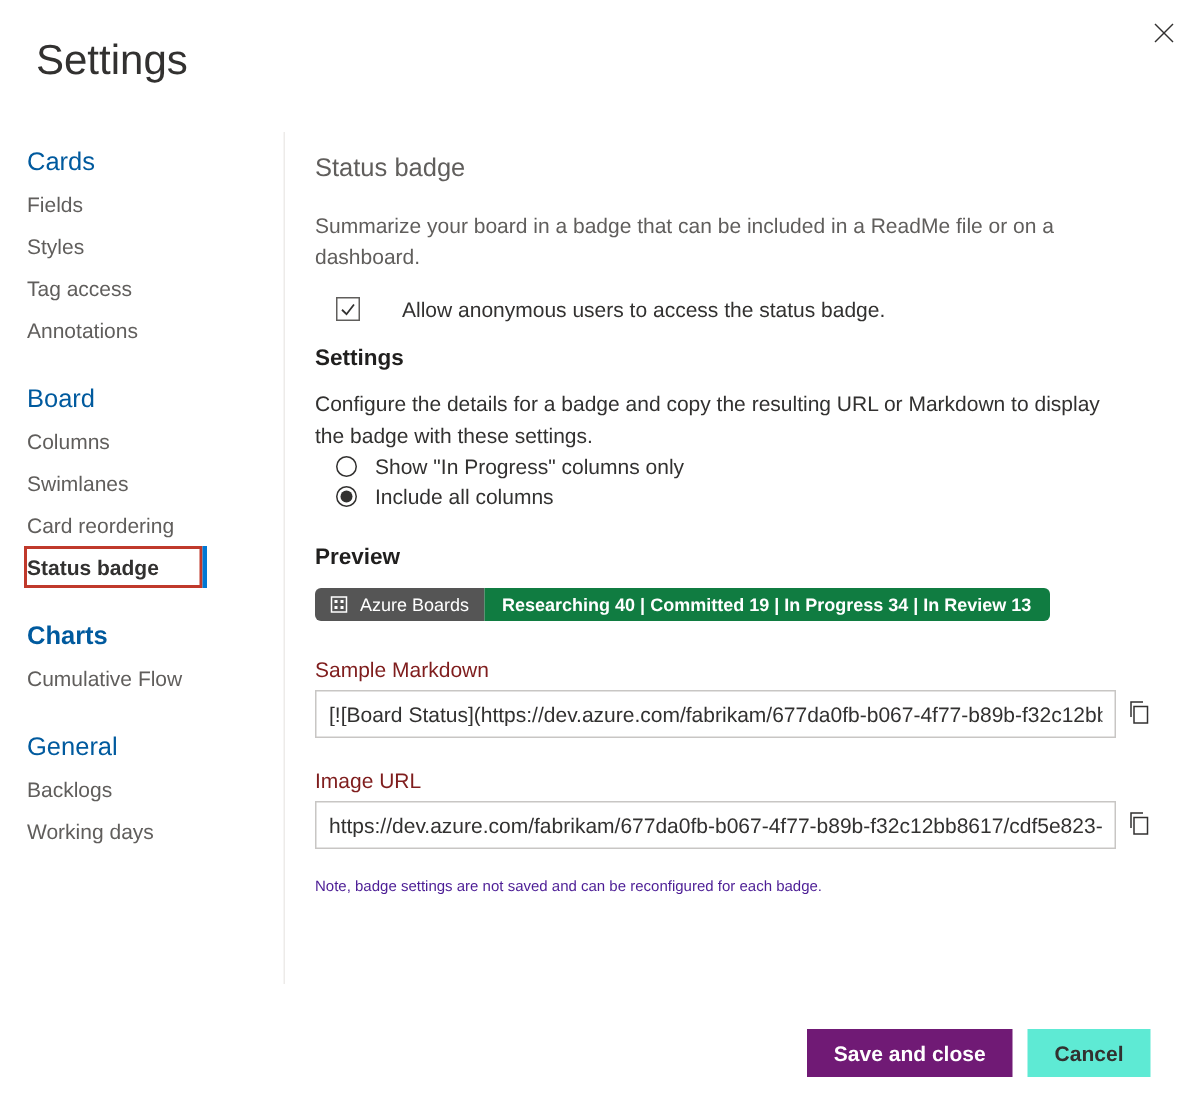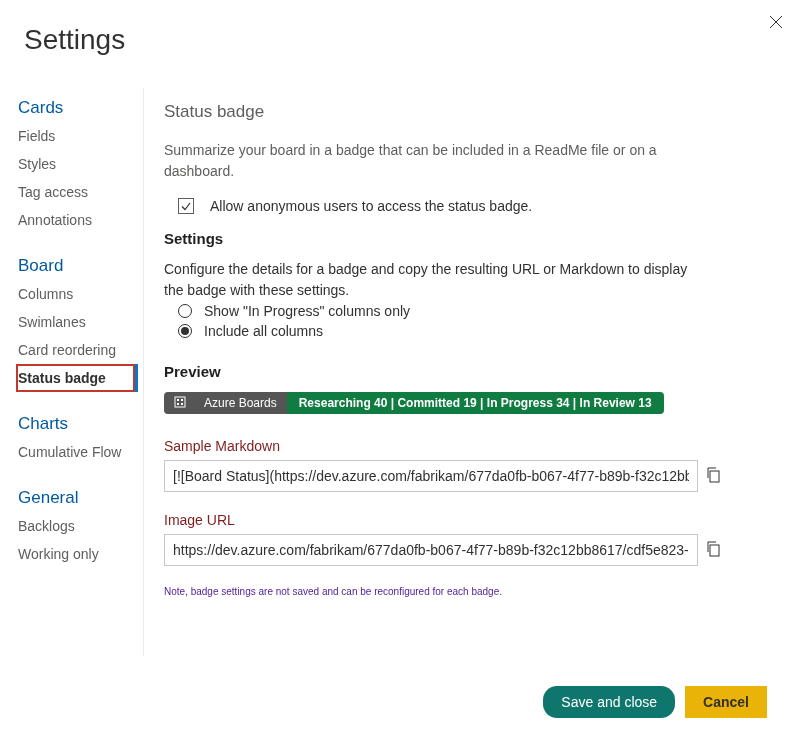--- a/index.html
+++ b/index.html
@@ -1,51 +1,51 @@
 <!DOCTYPE html>
 <html><head>
 <meta charset="utf-8">
 <style>
   * { box-sizing: border-box; margin: 0; padding: 0; }
   html, body { width: 801px; height: 746px; background: #fff; font-family: "Segoe UI", Arial, sans-serif; font-size: 14px; color: #323130; overflow: hidden; }
   .header { position: absolute; top: 24px; left: 24px; font-size: 28px; font-weight: 400; color: #323130; }
   .close-btn { position: absolute; top: 15px; right: 18px; font-size: 16px; color: #323130; cursor: pointer; background: none; border: none; }
   .body { position: absolute; top: 88px; left: 0; right: 0; bottom: 90px; display: flex; }
-  .sidebar { width: 144px; border-right: 1px solid #edebe9; padding-left: 16px; overflow-y: auto; }
+  .sidebar { width: 190px; border-right: 1px solid #edebe9; padding-left: 16px; overflow-y: auto; }
   .sidebar-group { padding: 10px 0 4px 2px; font-size: 17px; color: #005a9e; font-weight: 400; }
   .sidebar-item { padding: 6px 0 6px 2px; font-size: 14px; color: #605e5c; cursor: pointer; }
   .sidebar-item.selected {
     color: #323130; font-weight: 600; border-right: 3px solid #0078d4;
     box-shadow: inset 0 0 0 2px #c0392b; padding: 6px 0 6px 2px;
     max-width: 122px;
   }
   .content { flex: 1; padding: 14px 20px 0 20px; overflow-y: auto; }
   .section-title { font-size: 17px; color: #605e5c; margin-bottom: 18px; }
   .description { font-size: 14px; color: #605e5c; margin-bottom: 16px; max-width: 540px; line-height: 1.5; }
-  .checkbox-row { margin-left: 14px; margin-bottom: 16px; display: flex; align-items: center; gap: 16px; }
+  .checkbox-row { margin-left: 14px; margin-bottom: 16px; display: flex; align-items: center; gap: 28px; }
   .fake-check { width: 16px; height: 16px; border: 1px solid #605e5c; display: flex; align-items: center; justify-content: center; font-size: 12px; color: #323130; }
   .bold-hdr { font-weight: 600; font-size: 15px; margin-bottom: 12px; color: #201f1e; }
   .desc2 { font-size: 14px; color: #323130; margin-bottom: 0; max-width: 540px; line-height: 1.5; }
   .radio-group { margin-left: 14px; margin-bottom: 22px; }
   .radio-row { display: flex; align-items: center; gap: 12px; padding: 2px 0; }
   .fake-radio { width: 14px; height: 14px; border: 1px solid #323130; border-radius: 50%; display: flex; align-items: center; justify-content: center; }
   .fake-radio-inner { width: 8px; height: 8px; border-radius: 50%; background: #323130; }
   .badge-preview { display: inline-flex; align-items: center; border-radius: 4px; overflow: hidden; font-size: 13px; margin-bottom: 24px; }
-  .badge-left { background: #555; color: #fff; padding: 4px 10px; display: flex; align-items: flex-start; gap: 18px; font-size: 12px; }
+  .badge-left { background: #555; color: #fff; padding: 4px 10px; display: flex; align-items: center; gap: 8px; font-size: 12px; }
   .badge-icon { display: inline-block; width: 12px; height: 12px; }
   .badge-right { background: #107c41; color: #fff; padding: 4px 12px; font-weight: 600; font-size: 12px; }
   .field-label { font-size: 14px; color: #7f1d1d; margin-bottom: 6px; }
   .field-row { display: flex; align-items: center; gap: 8px; margin-bottom: 20px; }
   .field-input { flex: 0 0 534px; border: 1px solid #c8c6c4; padding: 6px 8px; font-size: 14px; color: #323130; height: 32px; }
   .copy-btn { width: 18px; height: 18px; cursor: pointer; color: #323130; }
   .note { font-size: 10px; color: #4c1d95; }
   .footer { position: absolute; bottom: 28px; right: 34px; display: flex; gap: 10px; }
   .btn { padding: 8px 18px; font-size: 14px; border: none; cursor: pointer; }
-  .btn-primary { background: #0f766e; color: #fff; font-weight: 400; border-radius: 14px; }
-  .btn-secondary { background: #eab308; color: #323130; font-weight: 600; }
+  .btn-primary { background: #701a75; color: #fff; font-weight: 700; }
+  .btn-secondary { background: #5eead4; color: #323130; font-weight: 600; }
 </style>
 </head>
 <body>
 
 <div class="header">Settings</div>
 <button class="close-btn">
   <span>
     <svg width="14" height="14" viewBox="0 0 14 14">
         <line x1="1" y1="1" x2="13" y2="13" stroke="#323130" stroke-width="1"></line>
         <line x1="13" y1="1" x2="1" y2="13" stroke="#323130" stroke-width="1"></line>
@@ -60,26 +60,26 @@
     <div class="sidebar-item">Styles</div>
     <div class="sidebar-item">Tag access</div>
     <div class="sidebar-item">Annotations</div>
 
     <div class="sidebar-group" style="margin-top:12px;">Board</div>
     <div class="sidebar-item">Columns</div>
     <div class="sidebar-item">Swimlanes</div>
     <div class="sidebar-item">Card reordering</div>
     <div class="sidebar-item selected">Status badge</div>
 
-    <div class="sidebar-group" style="margin-top:12px;">Charts</div>
+    <div class="sidebar-group" style="margin-top:12px;font-weight:bold;">Charts</div>
     <div class="sidebar-item">Cumulative Flow</div>
 
     <div class="sidebar-group" style="margin-top:12px;">General</div>
     <div class="sidebar-item">Backlogs</div>
-    <div class="sidebar-item">Working only</div>
+    <div class="sidebar-item">Working days</div>
   </div>
 
   <div class="content">
     <div class="section-title">Status badge</div>
     <div class="description">Summarize your board in a badge that can be included in a ReadMe file or on a dashboard.</div>
 
     <div class="checkbox-row">
       <span class="fake-check">
         <svg width="12" height="12" viewBox="0 0 12 12">
             <polyline points="2,6.5 5,9.5 10,3" fill="none" stroke="#323130" stroke-width="1.2"></polyline>

